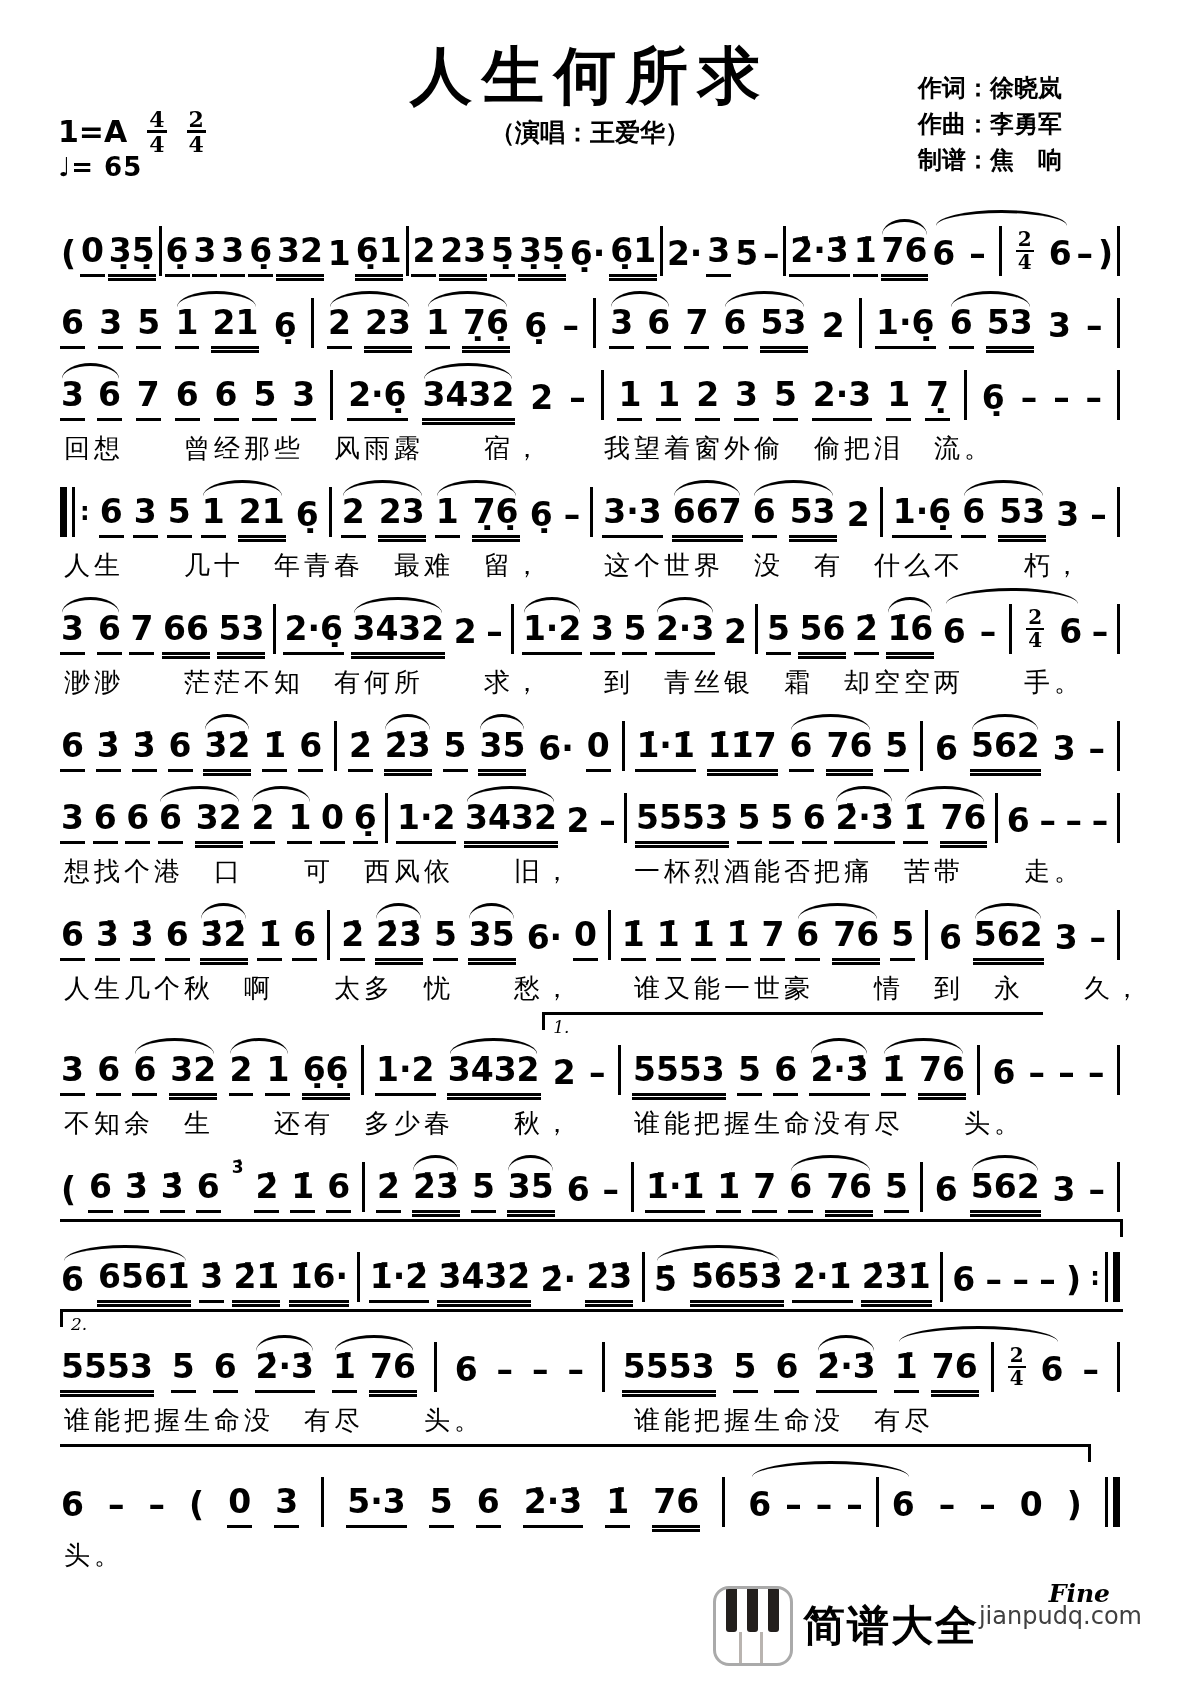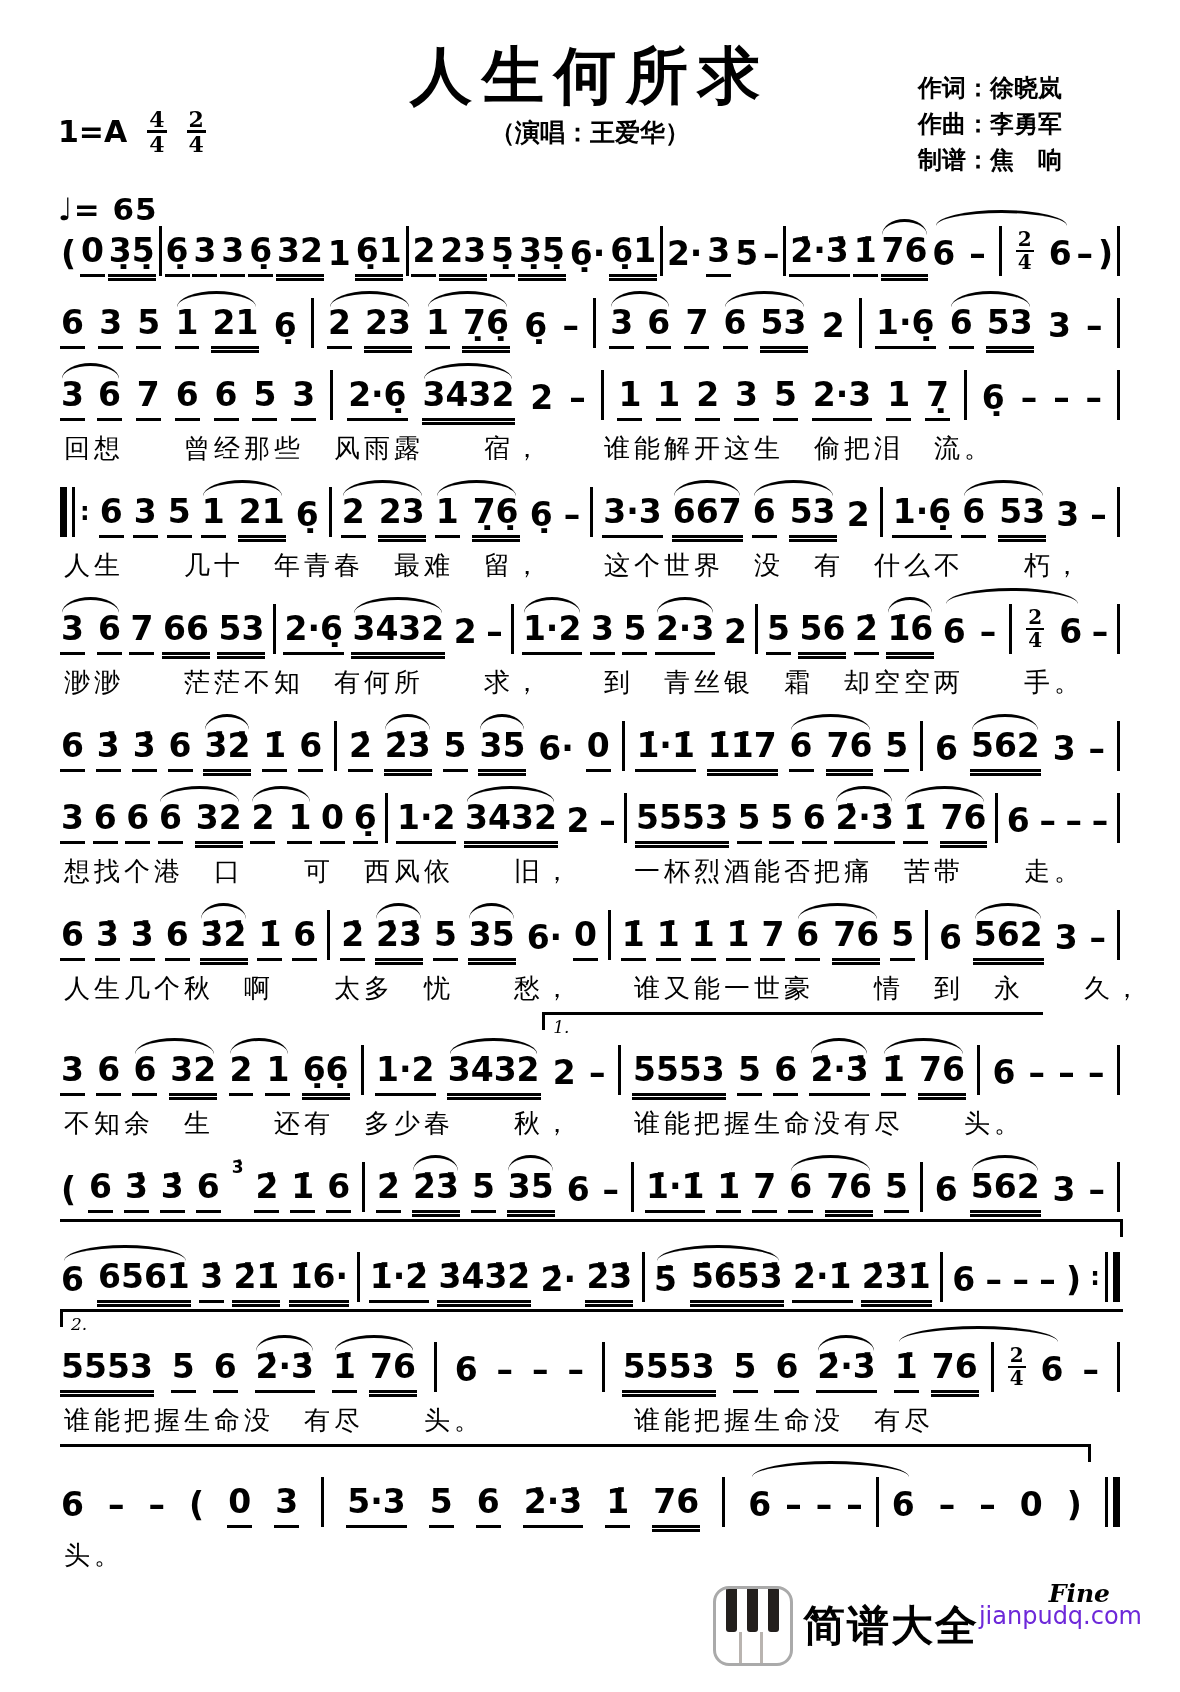--- a/index.html
+++ b/index.html
@@ -11,21 +11,21 @@
   .title{position:absolute;left:0;right:0;top:34px;text-align:center;
          font-family:"DejaVu Serif",serif;font-weight:900;font-size:62px;letter-spacing:10px;}
   .subtitle{position:absolute;left:0;right:0;top:116px;text-align:center;font-size:25px;font-weight:600;}
   .credits{position:absolute;right:118px;top:70px;font-size:24px;line-height:1.5;font-weight:600;text-align:right;}
   .credits div{white-space:pre;}
   .keyrow{position:absolute;left:58px;top:108px;display:flex;align-items:center;gap:20px;
           font-weight:bold;font-size:30px;}
   .frac{display:inline-flex;flex-direction:column;align-items:center;font-size:22px;line-height:1.0;
         font-weight:bold;font-family:"DejaVu Serif",serif;}
   .frac b:first-child{border-bottom:3px solid #000;padding:0 2px;}
-  .tempo{position:absolute;left:58px;top:152px;font-weight:bold;font-size:31px;letter-spacing:1px;margin-top:39px;}
+  .tempo{position:absolute;left:58px;top:152px;font-weight:bold;font-size:26px;letter-spacing:1px;}
 
   
   .score{padding:6px 60px 0 60px;}
   .system{position:relative;margin-bottom:6px;}
   .system.pad{padding-top:18px;}
   .notes{display:flex;justify-content:space-between;align-items:flex-end;
          font-weight:bold;font-size:33px;height:66px;}
   .note{position:relative;line-height:1.05;padding:0 1px 5px 1px;white-space:nowrap;}
   .u1{border-bottom:3.5px solid #000;}
   .u2{border-bottom:3.5px solid #000;}
@@ -53,21 +53,21 @@
   
   .watermark{position:absolute;right:38px;bottom:26px;display:flex;align-items:center;gap:10px;}
   .piano-icon{position:relative;width:74px;height:74px;background:#fff;border:3px solid #aaa;
               border-radius:16px;overflow:hidden;}
   .piano-icon .bk{position:absolute;top:0;width:15%;height:58%;background:#231f1d;border-radius:0 0 3px 3px;}
   .piano-icon .bk1{left:14%;} .piano-icon .bk2{left:42%;} .piano-icon .bk3{left:70%;}
   .piano-icon .wl{position:absolute;bottom:0;width:3px;height:42%;background:#b9b4b0;}
   .piano-icon .wl1{left:31%;} .piano-icon .wl2{left:60%;}
   .wm-text{display:flex;flex-direction:row;line-height:1.05;}
   .wm-big{font-size:42px;font-weight:600;letter-spacing:2px;}
-  .wm-url{font-size:24px;color:#6d28d9;}
+  .wm-url{font-size:24px;color:#404040;}
 </style>
 </head>
 <body>
 
 <div class="header">
   <div class="title">人生何所求</div>
   <div class="subtitle">（演唱：王爱华）</div>
   <div class="credits">
     <div>作词：徐晓岚</div>
     <div>作曲：李勇军</div>
@@ -230,21 +230,21 @@
           <i class="bl"></i>
         </span>
         <span class="note">6̣</span>
         <span class="note">–</span>
         <span class="note">–</span>
         <span class="note">–</span>
         <span class="barwrap">
           <i class="bl"></i>
         </span>
       </div>
-      <div class="lyrics">回想　　曾经那些　风雨露　　宿，　　谁能解开这生　偷把泪　流。</div>
+      <div class="lyrics">回想　　曾经那些　风雨露　　宿，　　我望着窗外偷　偷把泪　流。</div>
     </div>
     <div class="system">
       <div class="notes">
         <span class="barwrap">
           <i class="bthick"></i>
           <i class="bl"></i>
           <i class="dots">:</i>
         </span>
         <span class="note u1">6</span>
         <span class="note u1">3</span>

